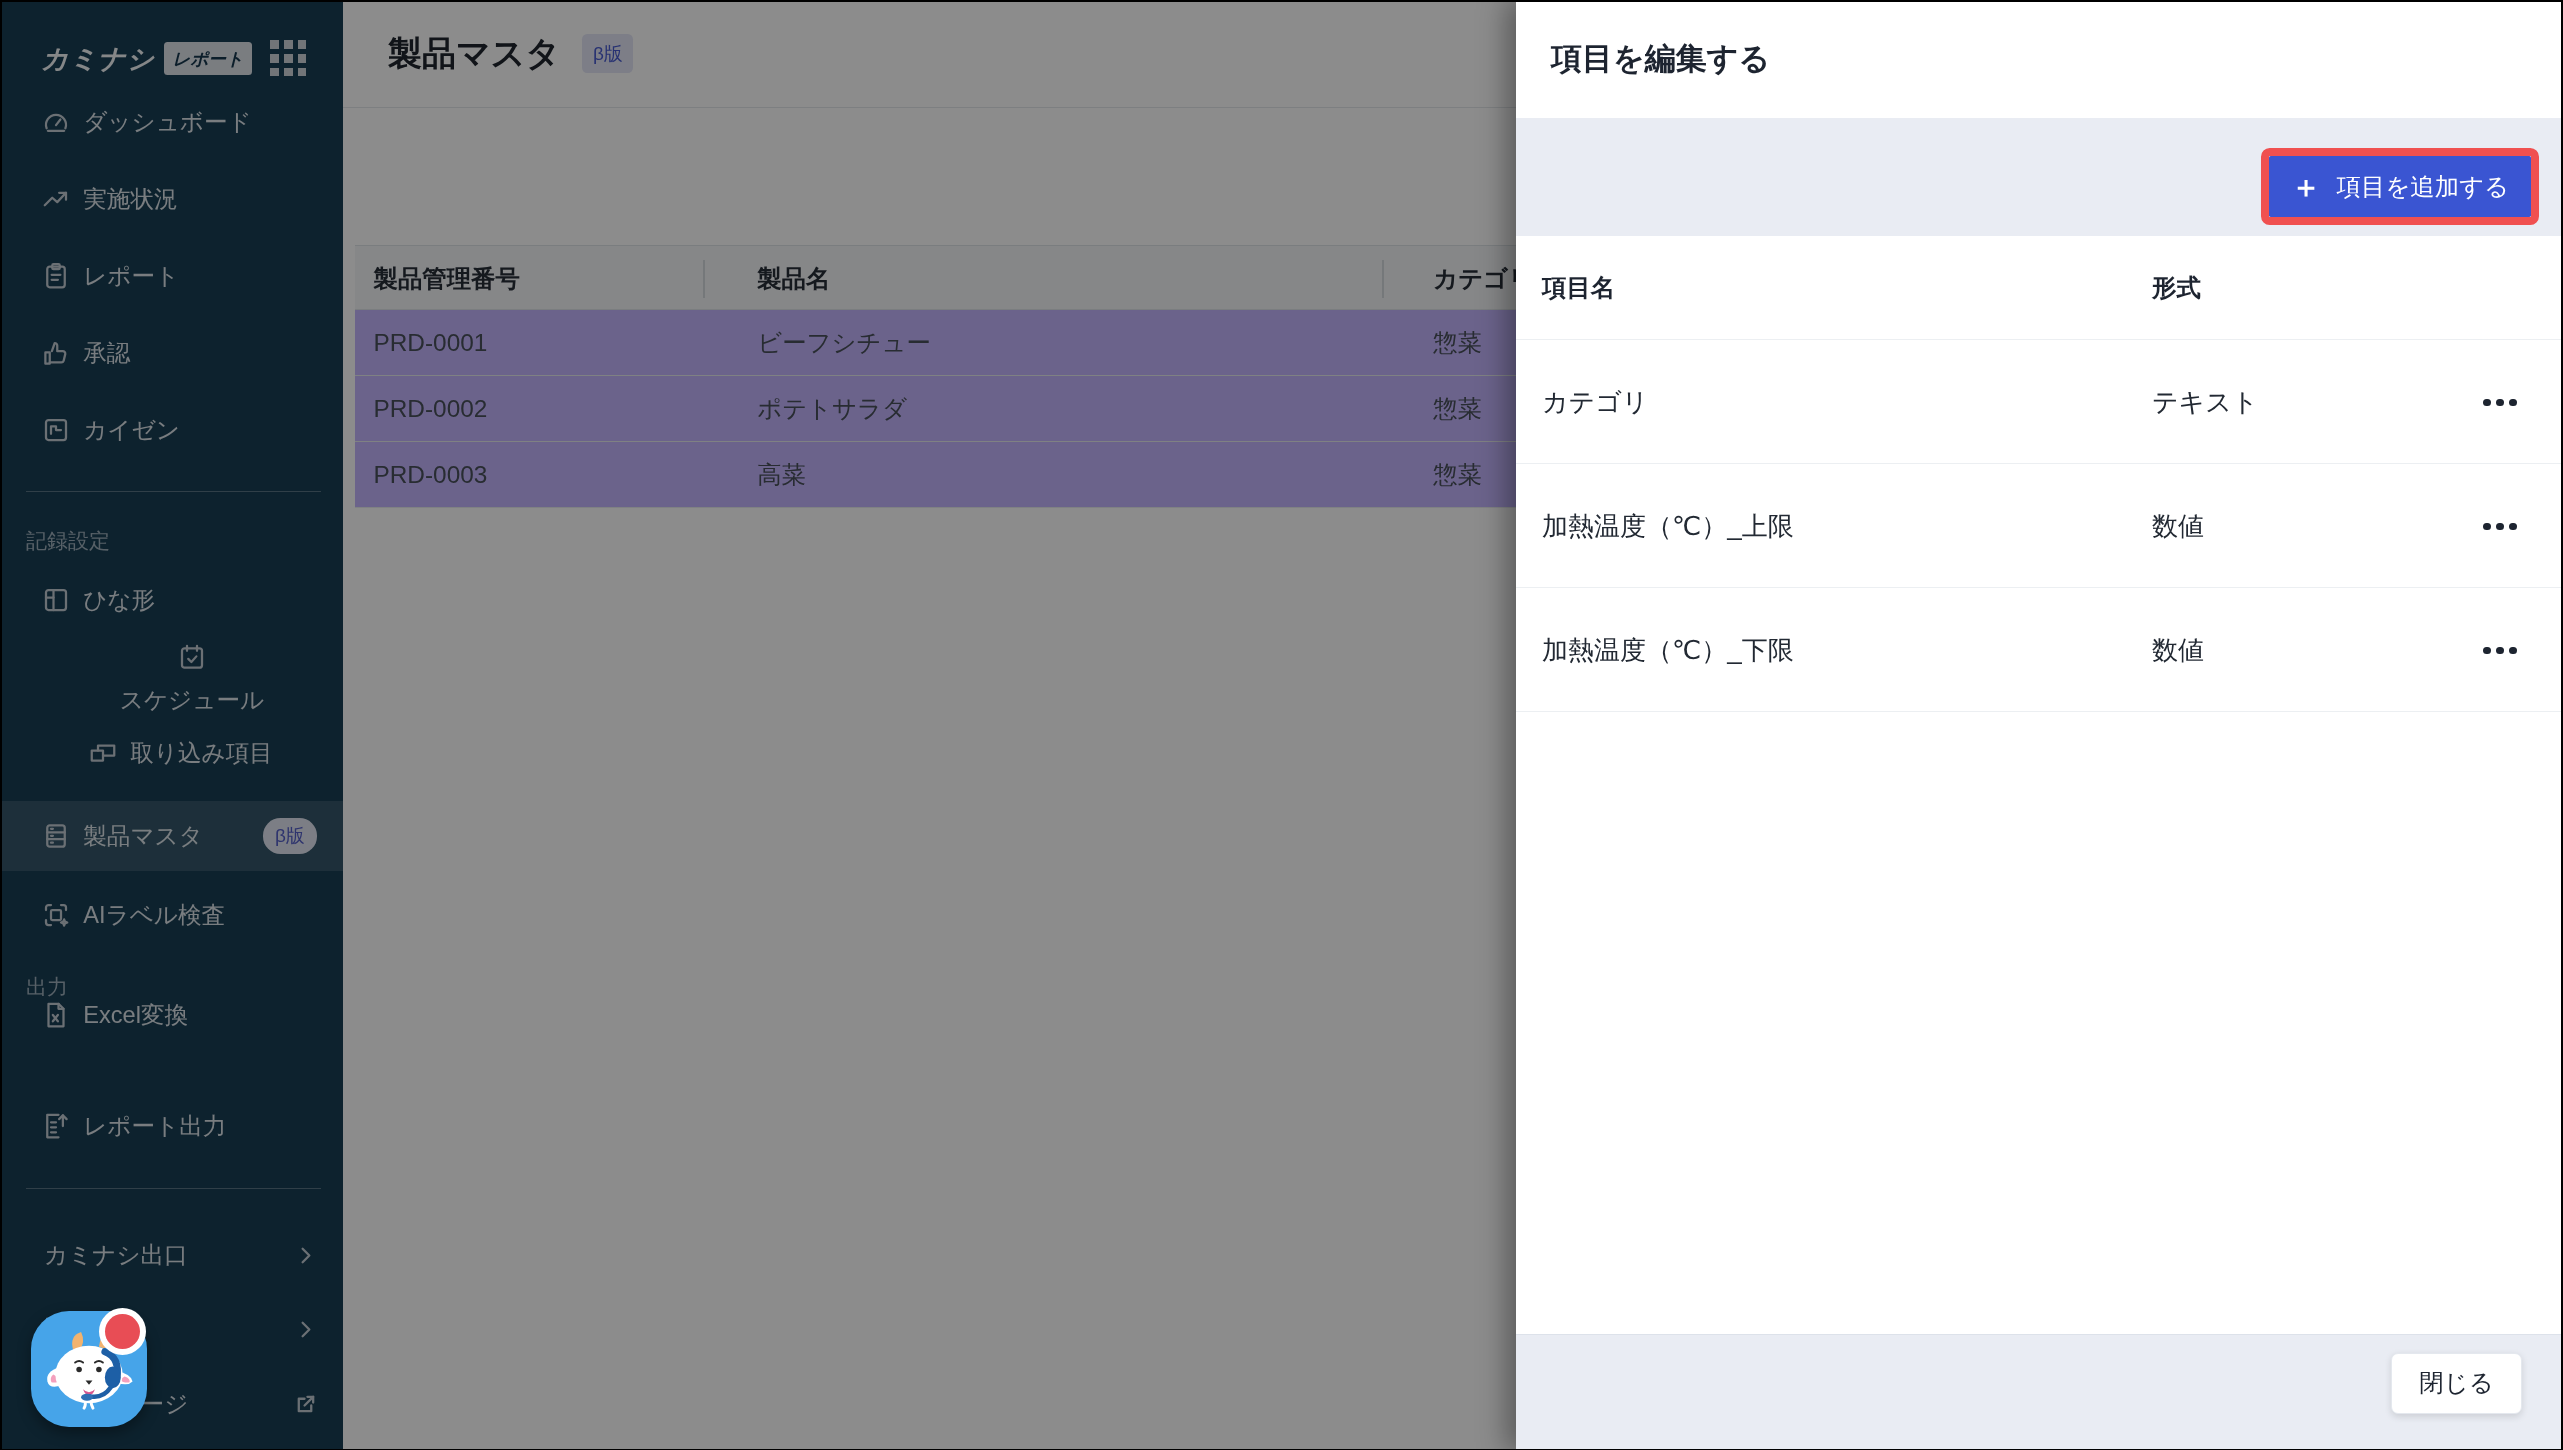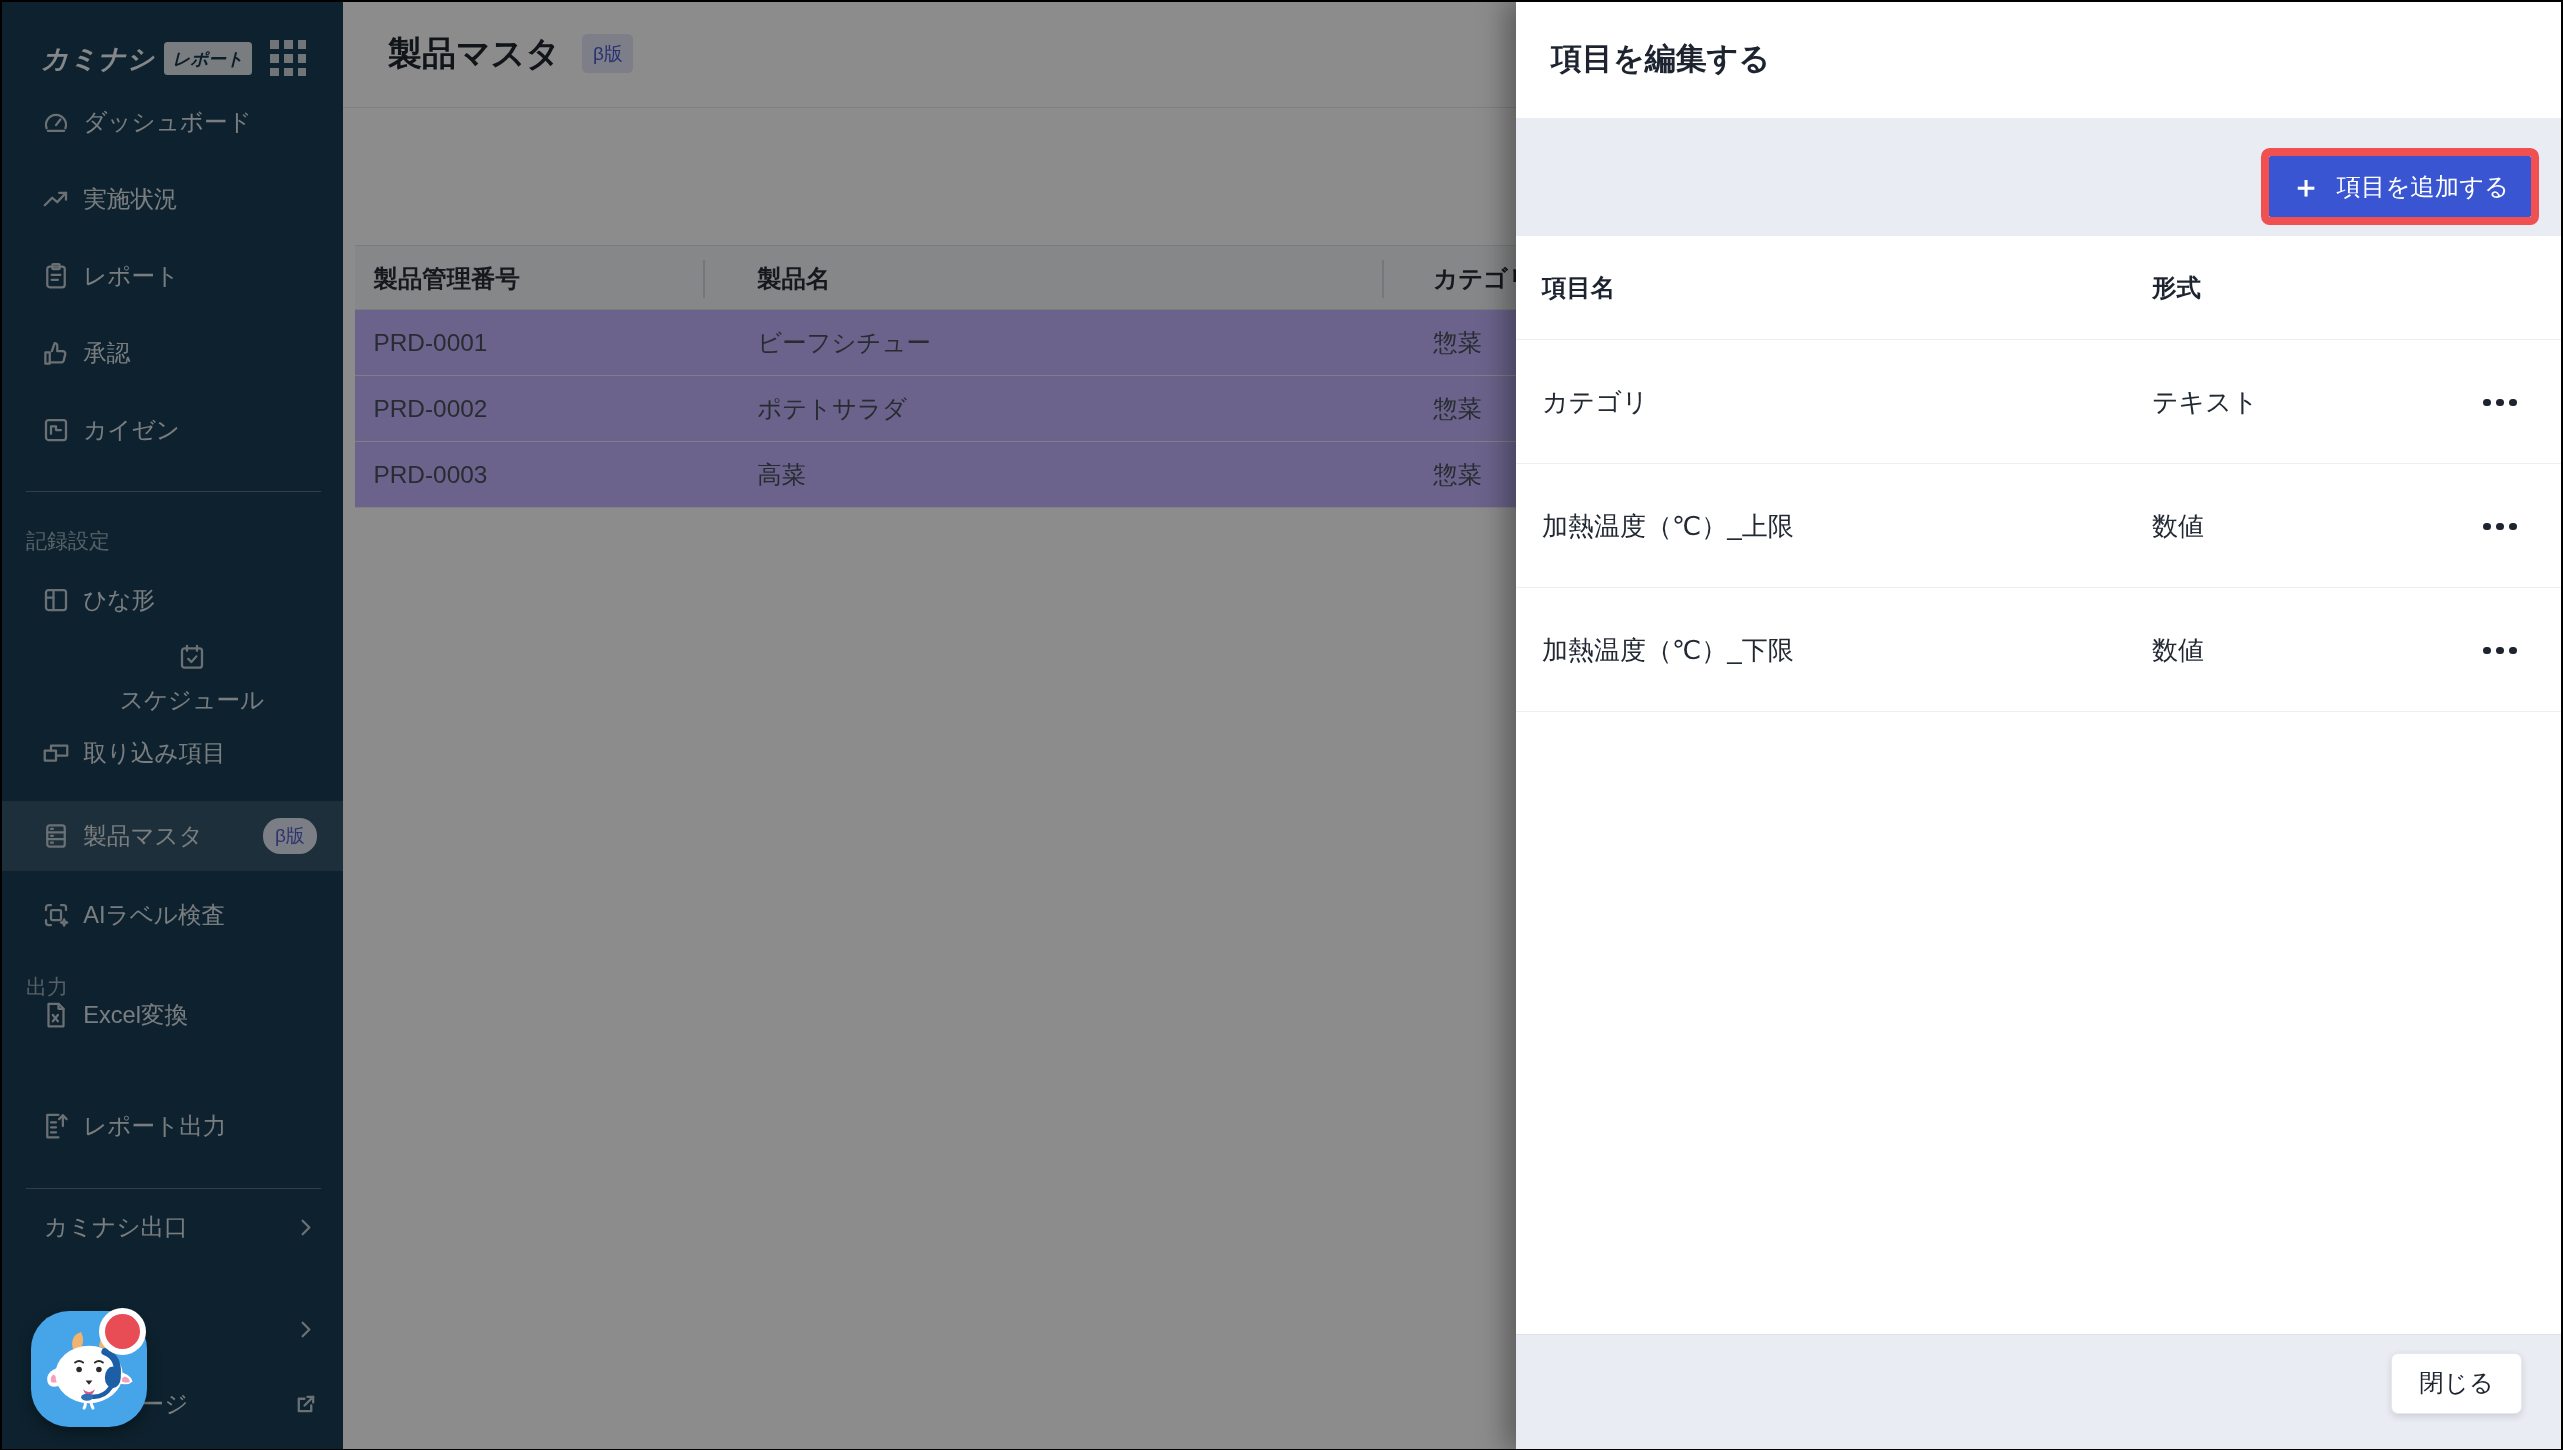--- a/index.html
+++ b/index.html
@@ -169,21 +169,21 @@
     </div>
     <div class="nav-item" style="top:642px;flex-direction:column;">
       <svg class="nav-icon" viewBox="0 0 24 24">
         <rect x="4" y="5" width="16" height="15.5" rx="2"></rect>
           <line x1="8" y1="3" x2="8" y2="7"></line>
           <line x1="16" y1="3" x2="16" y2="7"></line>
         <polyline points="9,13.5 11.5,16 15.5,11.5"></polyline>
       </svg>
       <span>スケジュール</span>
     </div>
-    <div class="nav-item" style="top:718px;">
+    <div class="nav-item" style="top:718px;margin-left:47px;">
       <svg class="nav-icon" viewBox="0 0 24 24">
         <rect x="3" y="10" width="9" height="8"></rect>
           <path d="M8 10V6h13v8h-9"></path>
       </svg>
       <span>取り込み項目</span>
     </div>
     <div class="nav-item selected" style="top:801px; height:70px;">
       <svg class="nav-icon" viewBox="0 0 24 24">
         <rect x="5" y="3.5" width="14" height="17" rx="2"></rect>
           <line x1="5" y1="9" x2="19" y2="9"></line>
@@ -223,21 +223,21 @@
           <line x1="8" y1="13" x2="12" y2="13"></line>
           <line x1="8" y1="17" x2="12" y2="17"></line>
         <line x1="17.5" y1="12" x2="17.5" y2="3.5"></line>
           <polyline points="14.5,6.5 17.5,3.5 20.5,6.5"></polyline>
       </svg>
       <span>レポート出力</span>
     </div>
 
     <div class="side-divider" style="top:1188px;"></div>
 
-    <div class="foot-item" style="top:1192px;">
+    <div class="foot-item" style="top:1220px;">
       <span>カミナシ出口</span>
       <svg class="foot-trail" viewBox="0 0 24 24">
           <polyline points="9,5 16,12 9,19"></polyline>
         </svg>
     </div>
     <div class="foot-item" style="top:1294px;">
       <span>設定</span>
       <svg class="foot-trail" viewBox="0 0 24 24">
           <polyline points="9,5 16,12 9,19"></polyline>
         </svg>

